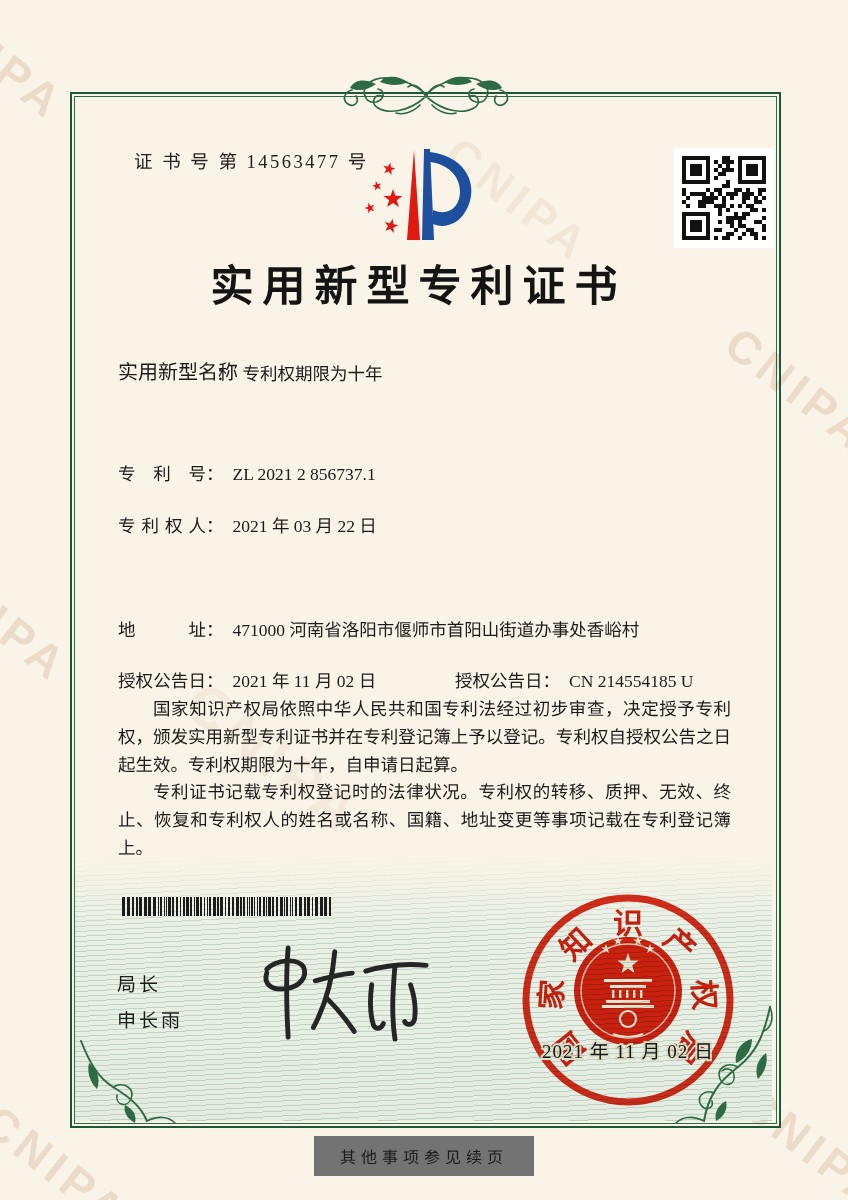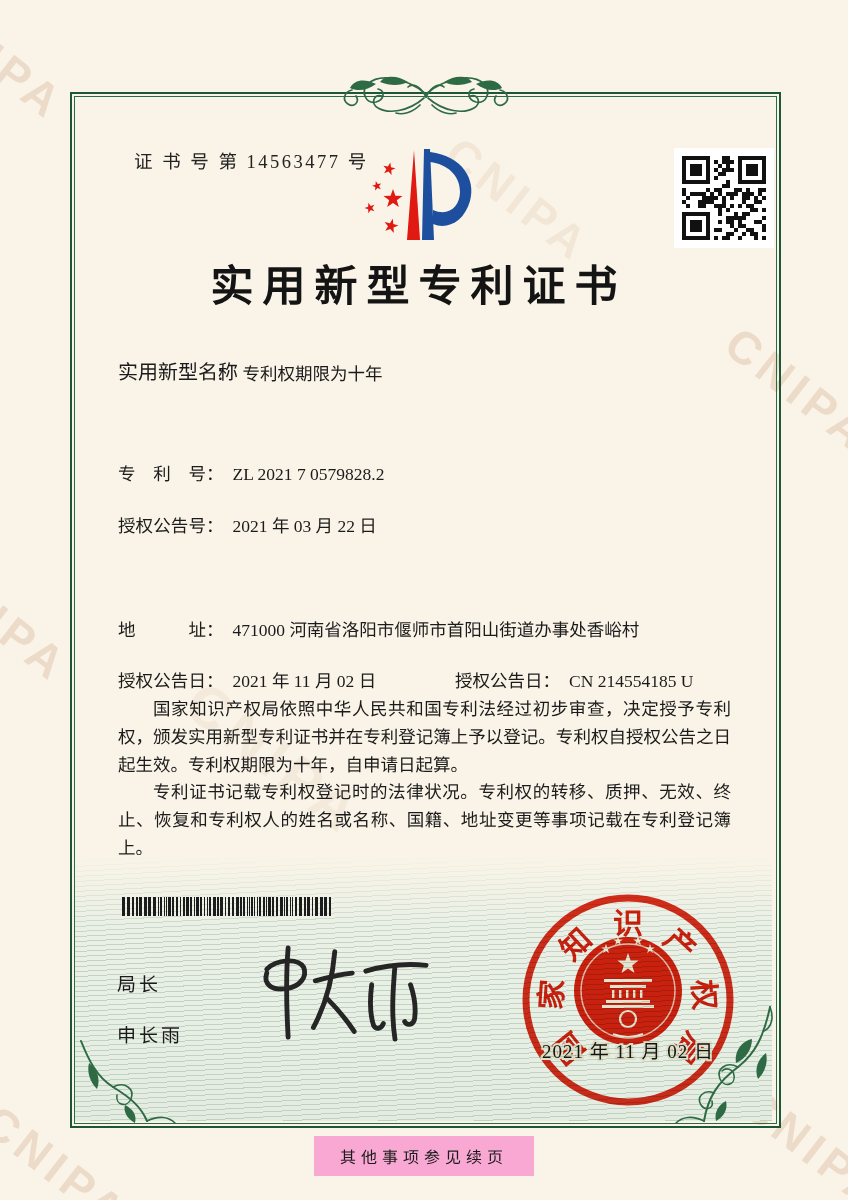--- a/index.html
+++ b/index.html
@@ -46,29 +46,29 @@
   .colon{margin-right:9px;}
   .r1{top:356px}.r2{top:408px}.r3{top:460px}.r4{top:512px}.r5{top:564px}.r6{top:616px}.r7{top:667px}
   .second{position:absolute;left:337px;top:0;}
   
   .body-text{position:absolute;left:118px;top:696px;width:613px;font-size:17.5px;
              line-height:27.8px;text-align:justify;z-index:3;}
   .body-text p{margin:0;text-indent:2em;}
   
   .barcode{position:absolute;left:122px;top:897px;z-index:3;line-height:0;}
   .signer-title{position:absolute;left:117px;top:969px;font-size:19px;letter-spacing:3px;z-index:3;}
-  .signer-name{position:absolute;left:117px;top:1005px;font-size:19px;letter-spacing:3px;z-index:3;margin-top:15px;}
+  .signer-name{position:absolute;left:117px;top:1005px;font-size:19px;letter-spacing:3px;z-index:3;}
   .signature{position:absolute;left:246px;top:942px;z-index:3;}
   .seal{position:absolute;left:516px;top:888px;z-index:4;mix-blend-mode:multiply;}
   .seal-char{font-size:30px;font-weight:700;fill:#dd2310;}
   .seal-date{font-size:19px;letter-spacing:1px;fill:#151515;stroke:#f6efe2;stroke-width:4px;paint-order:stroke;}
   .pagenum{position:absolute;left:0;width:848px;top:1090px;text-align:center;
            font-size:15px;letter-spacing:3px;color:#222;z-index:3;}
   .contnote{position:absolute;left:424px;top:1136px;transform:translateX(-50%);
-            background:#f9a8d4;padding:8px 26px;font-size:16px;letter-spacing:5px;z-index:3;white-space:nowrap;}
+            background:#737373;padding:8px 26px;font-size:16px;letter-spacing:5px;z-index:3;white-space:nowrap;}
 </style>
 </head>
 <body>
 
 <div class="page">
 
   <div class="wm wm1">CNIPA</div>
   <div class="wm wm2">CNIPA</div>
   <div class="wm wm3">CNIPA</div>
   <div class="wm wm4">CNIPA</div>
@@ -351,24 +351,24 @@
         <rect x="80" y="80" width="4" height="4" fill="#111"></rect>
       </svg>
   </div>
 
   <div class="title">实用新型专利证书</div>
 
   <div class="row r1">
     <span class="flabel">实用新型名称</span><span class="colon">：</span><span>专利权期限为十年</span>
   </div>
   <div class="row r3">
-    <span class="flabel">专利号</span><span class="colon">：</span><span>ZL 2021 7 0579828.2</span>
+    <span class="flabel">专利号</span><span class="colon">：</span><span>ZL 2021 2 856737.1</span>
   </div>
   <div class="row r4">
-    <span class="flabel">授权公告号</span><span class="colon">：</span><span>2021 年 03 月 22 日</span>
+    <span class="flabel">专利权人</span><span class="colon">：</span><span>2021 年 03 月 22 日</span>
   </div>
   <div class="row r6">
     <span class="flabel">地址</span><span class="colon">：</span><span>471000 河南省洛阳市偃师市首阳山街道办事处香峪村</span>
   </div>
   <div class="row r7">
     <span class="flabel">授权公告日</span><span class="colon">：</span><span>2021 年 11 月 02 日</span>
     <span class="second">
       <span>授权公告日</span><span class="colon">：</span><span>CN 214554185 U</span>
     </span>
   </div>

